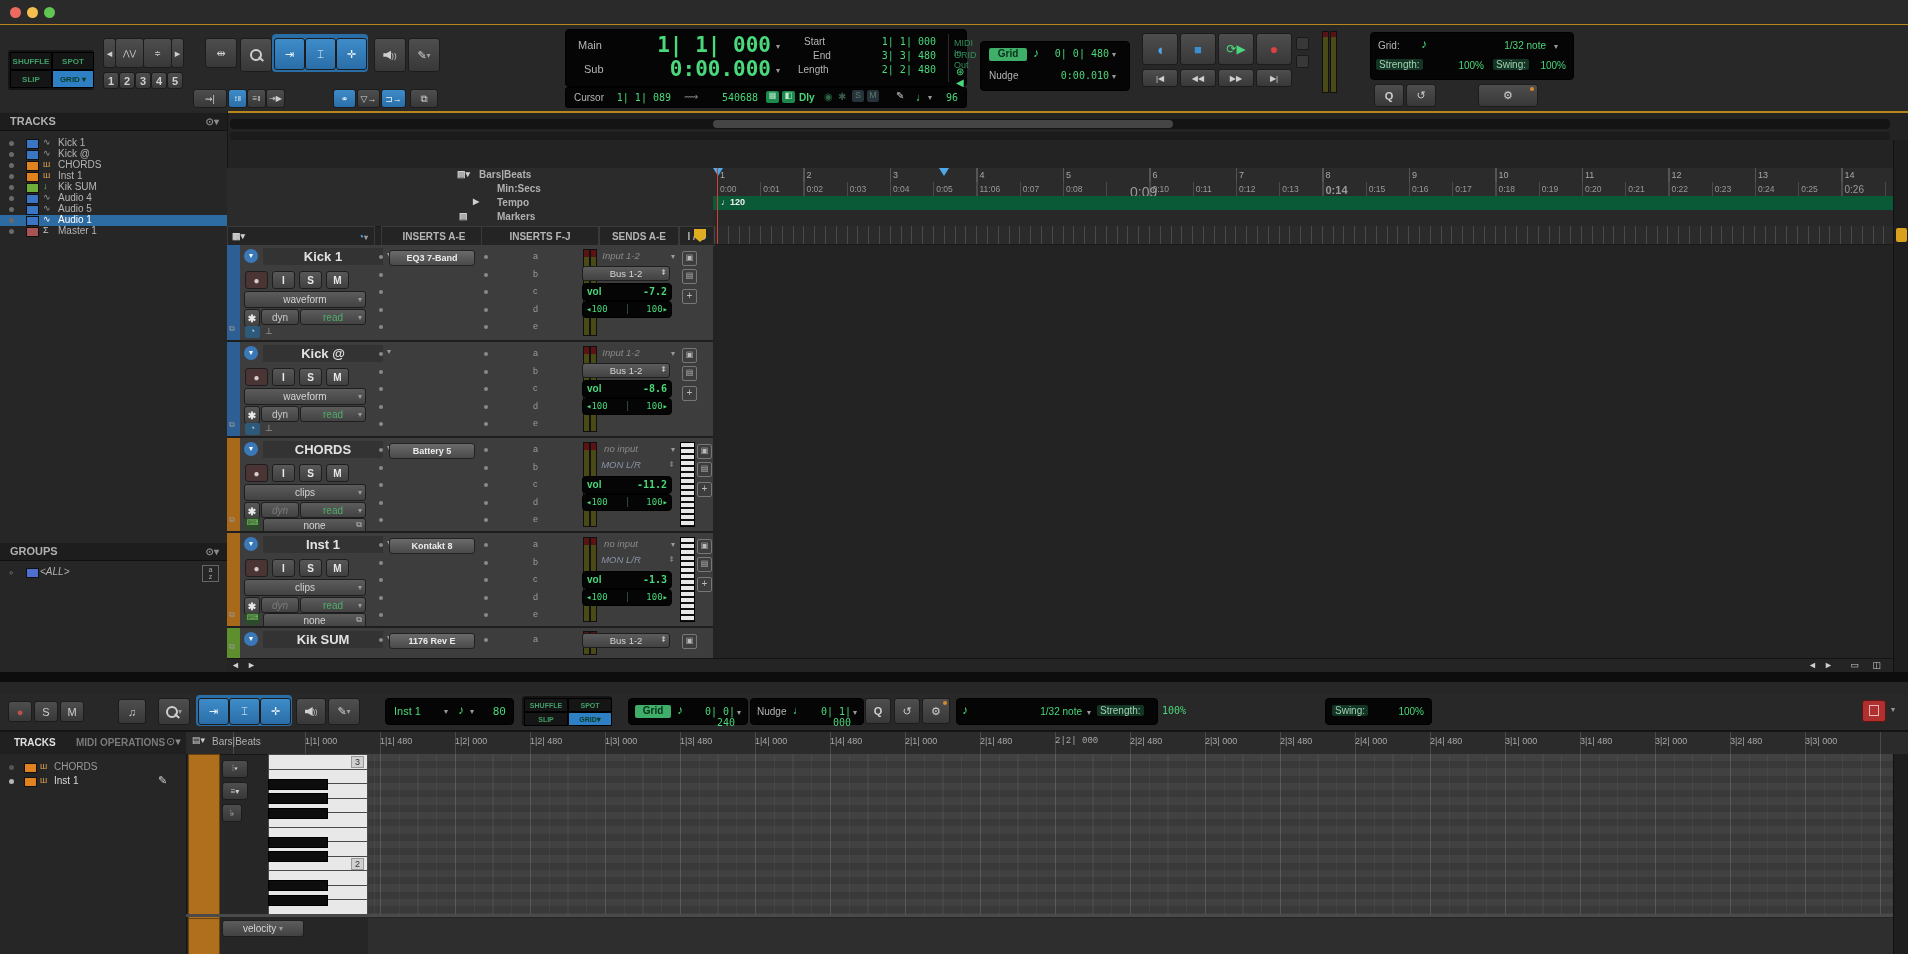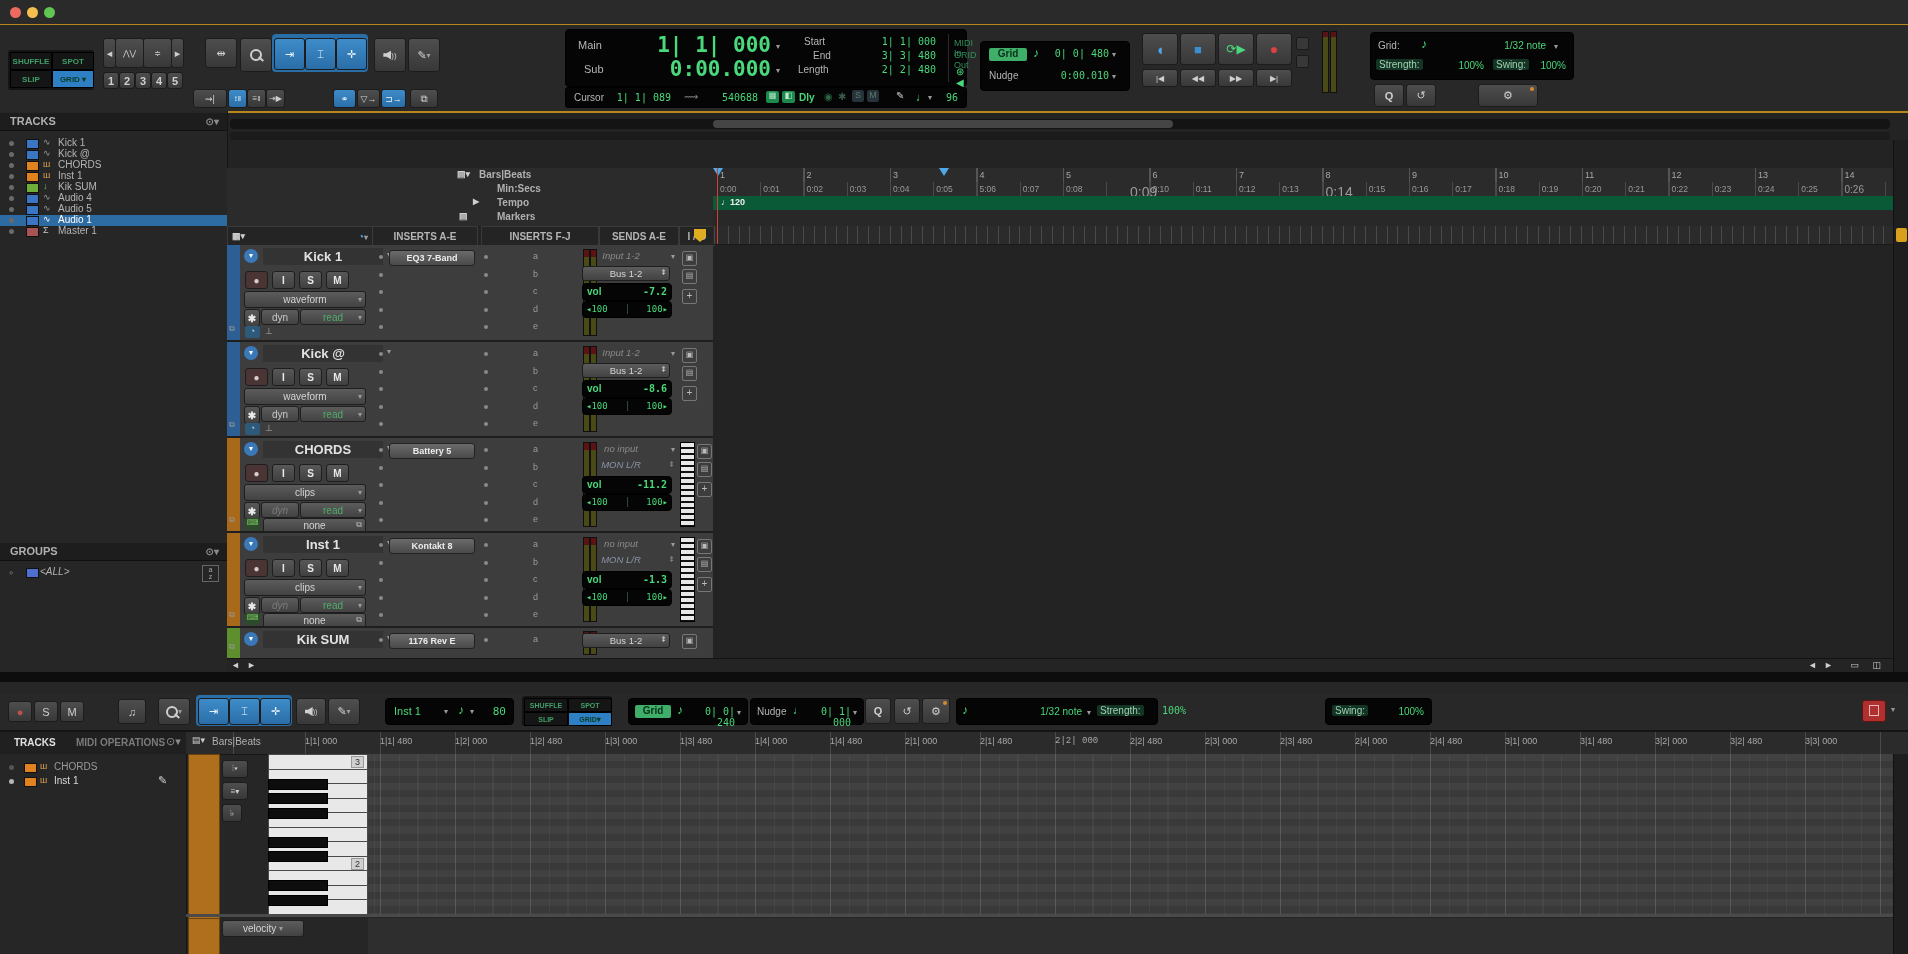--- a/index.html
+++ b/index.html
@@ -353,29 +353,29 @@
       <div class="abs" style="left: 1045px; top: 2px; font-size: 9px; color: rgb(168, 168, 168); font-weight: normal;">13</div>
       <div class="abs" style="left: 1131.5px; top: 2px; font-size: 9px; color: rgb(168, 168, 168); font-weight: normal;">14</div>
     </div>
   <div class="rultime" style="left: 713px; top: 182px; height: 14px; background: repeating-linear-gradient(90deg, rgb(74, 74, 74) 0px, rgb(74, 74, 74) 1px, transparent 1px, transparent 43.25px) 4px 0px rgb(43, 43, 43);" id="secs-ruler">
       <div class="abs" style="left: 7px; top: 2px; font-size: 8.5px; color: rgb(154, 154, 154); font-weight: normal;">0:00</div>
       <div class="abs" style="left: 50.25px; top: 2px; font-size: 8.5px; color: rgb(154, 154, 154); font-weight: normal;">0:01</div>
       <div class="abs" style="left: 93.5px; top: 2px; font-size: 8.5px; color: rgb(154, 154, 154); font-weight: normal;">0:02</div>
       <div class="abs" style="left: 136.75px; top: 2px; font-size: 8.5px; color: rgb(154, 154, 154); font-weight: normal;">0:03</div>
       <div class="abs" style="left: 180px; top: 2px; font-size: 8.5px; color: rgb(154, 154, 154); font-weight: normal;">0:04</div>
       <div class="abs" style="left: 223.25px; top: 2px; font-size: 8.5px; color: rgb(154, 154, 154); font-weight: normal;">0:05</div>
-      <div class="abs" style="left: 266.5px; top: 2px; font-size: 8.5px; color: rgb(154, 154, 154); font-weight: normal;">5:06</div>
+      <div class="abs" style="left: 266.5px; top: 2px; font-size: 8.5px; color: rgb(154, 154, 154); font-weight: normal;">11:06</div>
       <div class="abs" style="left: 309.75px; top: 2px; font-size: 8.5px; color: rgb(154, 154, 154); font-weight: normal;">0:07</div>
       <div class="abs" style="left: 353px; top: 2px; font-size: 8.5px; color: rgb(154, 154, 154); font-weight: normal;">0:08</div>
       <div class="abs" style="left: 417px; top: 2px; font-size: 14px; color: rgb(154, 154, 154); font-weight: normal;">0:09</div>
       <div class="abs" style="left: 439.5px; top: 2px; font-size: 8.5px; color: rgb(154, 154, 154); font-weight: normal;">0:10</div>
       <div class="abs" style="left: 482.75px; top: 2px; font-size: 8.5px; color: rgb(154, 154, 154); font-weight: normal;">0:11</div>
       <div class="abs" style="left: 526px; top: 2px; font-size: 8.5px; color: rgb(154, 154, 154); font-weight: normal;">0:12</div>
       <div class="abs" style="left: 569.25px; top: 2px; font-size: 8.5px; color: rgb(154, 154, 154); font-weight: normal;">0:13</div>
-      <div class="abs" style="left: 612.5px; top: 2px; font-size: 14px; color: rgb(154, 154, 154); font-weight: normal;">0:14</div>
+      <div class="abs" style="left: 612.5px; top: 2px; font-size: 11px; color: rgb(154, 154, 154); font-weight: bold;">0:14</div>
       <div class="abs" style="left: 655.75px; top: 2px; font-size: 8.5px; color: rgb(154, 154, 154); font-weight: normal;">0:15</div>
       <div class="abs" style="left: 699px; top: 2px; font-size: 8.5px; color: rgb(154, 154, 154); font-weight: normal;">0:16</div>
       <div class="abs" style="left: 742.25px; top: 2px; font-size: 8.5px; color: rgb(154, 154, 154); font-weight: normal;">0:17</div>
       <div class="abs" style="left: 785.5px; top: 2px; font-size: 8.5px; color: rgb(154, 154, 154); font-weight: normal;">0:18</div>
       <div class="abs" style="left: 828.75px; top: 2px; font-size: 8.5px; color: rgb(154, 154, 154); font-weight: normal;">0:19</div>
       <div class="abs" style="left: 872px; top: 2px; font-size: 8.5px; color: rgb(154, 154, 154); font-weight: normal;">0:20</div>
       <div class="abs" style="left: 915.25px; top: 2px; font-size: 8.5px; color: rgb(154, 154, 154); font-weight: normal;">0:21</div>
       <div class="abs" style="left: 958.5px; top: 2px; font-size: 8.5px; color: rgb(154, 154, 154); font-weight: normal;">0:22</div>
       <div class="abs" style="left: 1001.75px; top: 2px; font-size: 8.5px; color: rgb(154, 154, 154); font-weight: normal;">0:23</div>
       <div class="abs" style="left: 1045px; top: 2px; font-size: 8.5px; color: rgb(154, 154, 154); font-weight: normal;">0:24</div>
@@ -384,21 +384,21 @@
     </div>
   <div class="rultime" style="left:713px;top:196px;height:14px;background:#0a5a38;" id="tempo-ruler">
     <span class="abs" style="left:8px;top:1px;color:#f0f0f0;font-size:9px;font-weight:bold;">♩<span>120</span></span>
   </div>
   <div class="rultime" style="left:713px;top:210px;height:16px;background:#282828;"></div>
 
   <div class="colhead" style="left:227px;width:146px;">
     <span class="abs icon" style="left:4px;font-size:9px;">▦▾</span>
     <span class="abs" style="right:6px;color:#4fa8e8;font-size:10px;">◔<span class="dd">▾</span></span>
   </div>
-  <div class="colhead" style="left:372px;width:104px;">INSERTS A-E</div>
+  <div class="colhead" style="left:381px;width:104px;">INSERTS A-E</div>
   <div class="colhead" style="left:481px;width:116px;">INSERTS F-J</div>
   <div class="colhead" style="left:599px;width:78px;">SENDS A-E</div>
 
   <div class="colhead" style="left:679px;width:34px;">I / O</div>
 
   <div class="abs" style="left:713px;top:226px;width:1180px;height:18px;background:#2b2b2b;border-bottom:1px solid #1a1a1a;background-image:repeating-linear-gradient(90deg,#4a4a4a 0 1px,transparent 1px 10.8px);background-position:4px 0;"></div>
   <div class="shield" style="left:694px;top:229px;"></div>
 
   <div class="abs" style="left:713px;top:168px;width:0;height:0;border-left:5px solid transparent;border-right:5px solid transparent;border-top:8px solid #4fa8e8;z-index:9;"></div>
   <div class="abs" style="left:939px;top:168px;width:0;height:0;border-left:5px solid transparent;border-right:5px solid transparent;border-top:8px solid #4fa8e8;z-index:9;"></div>

